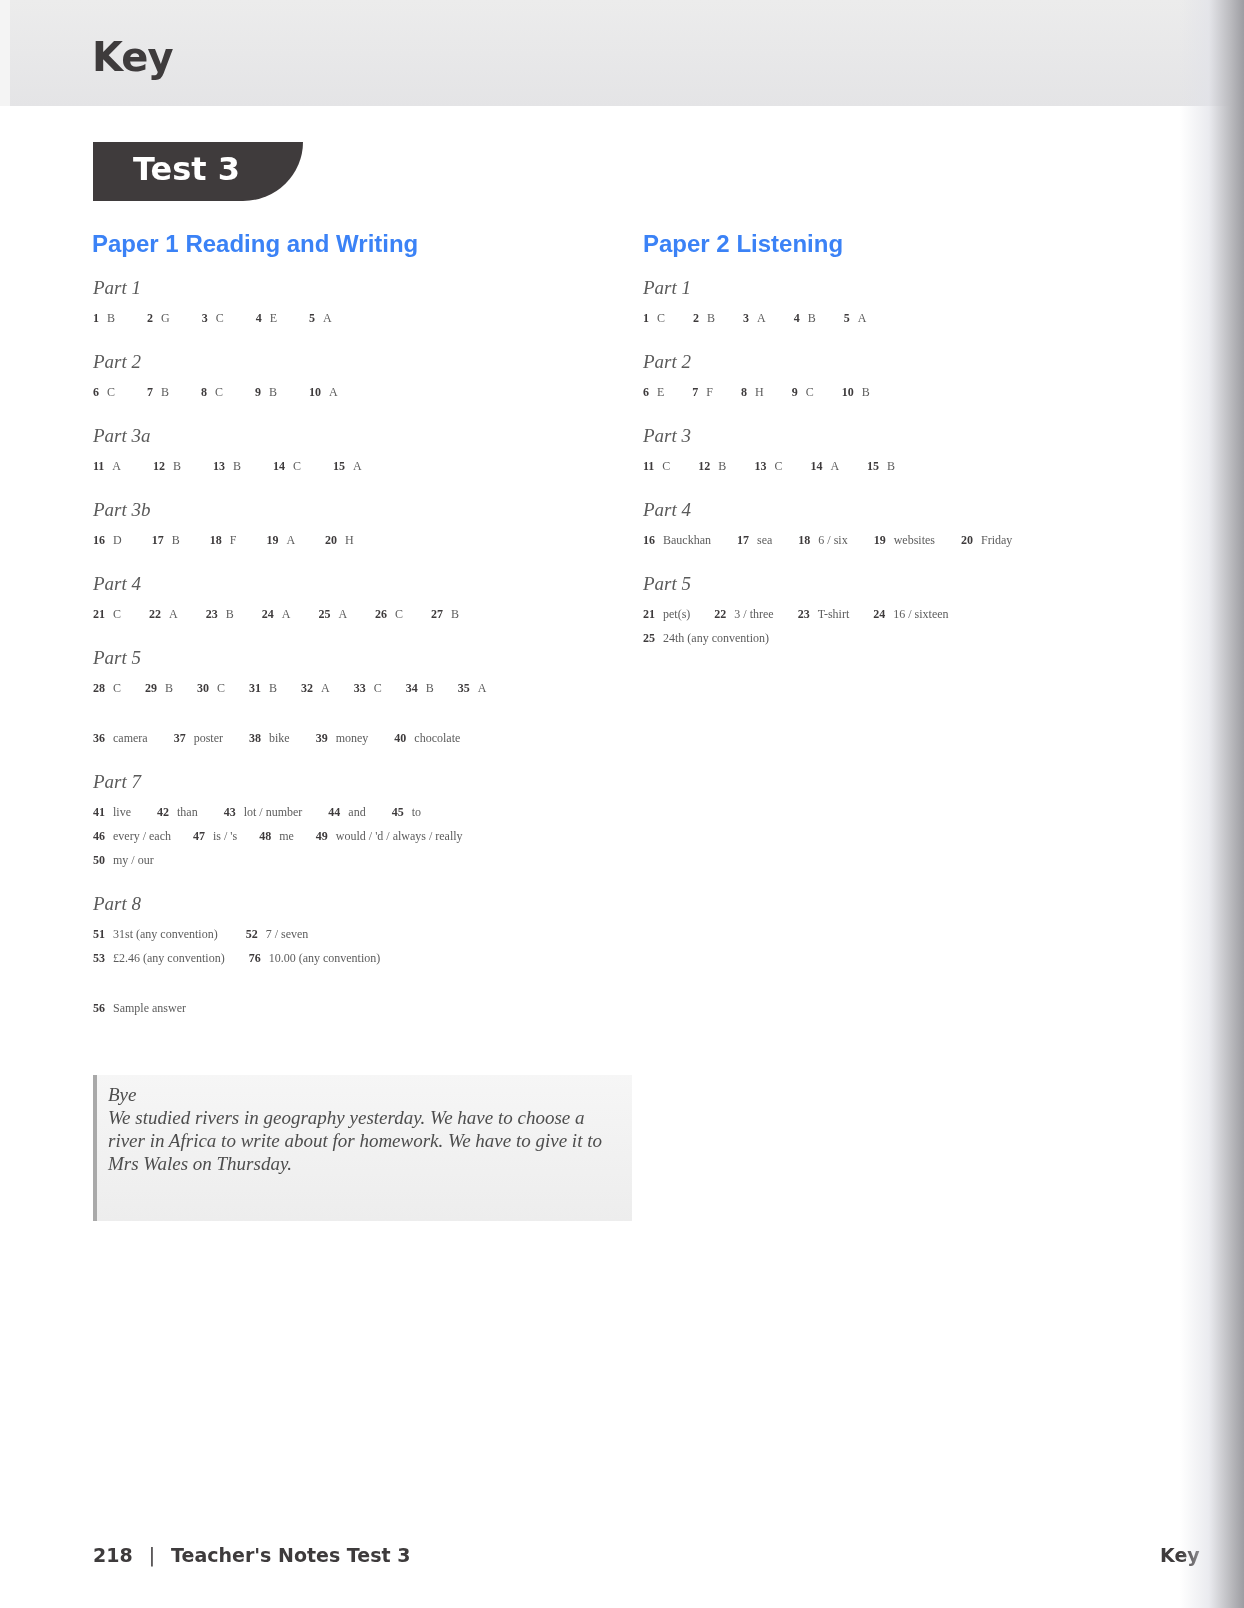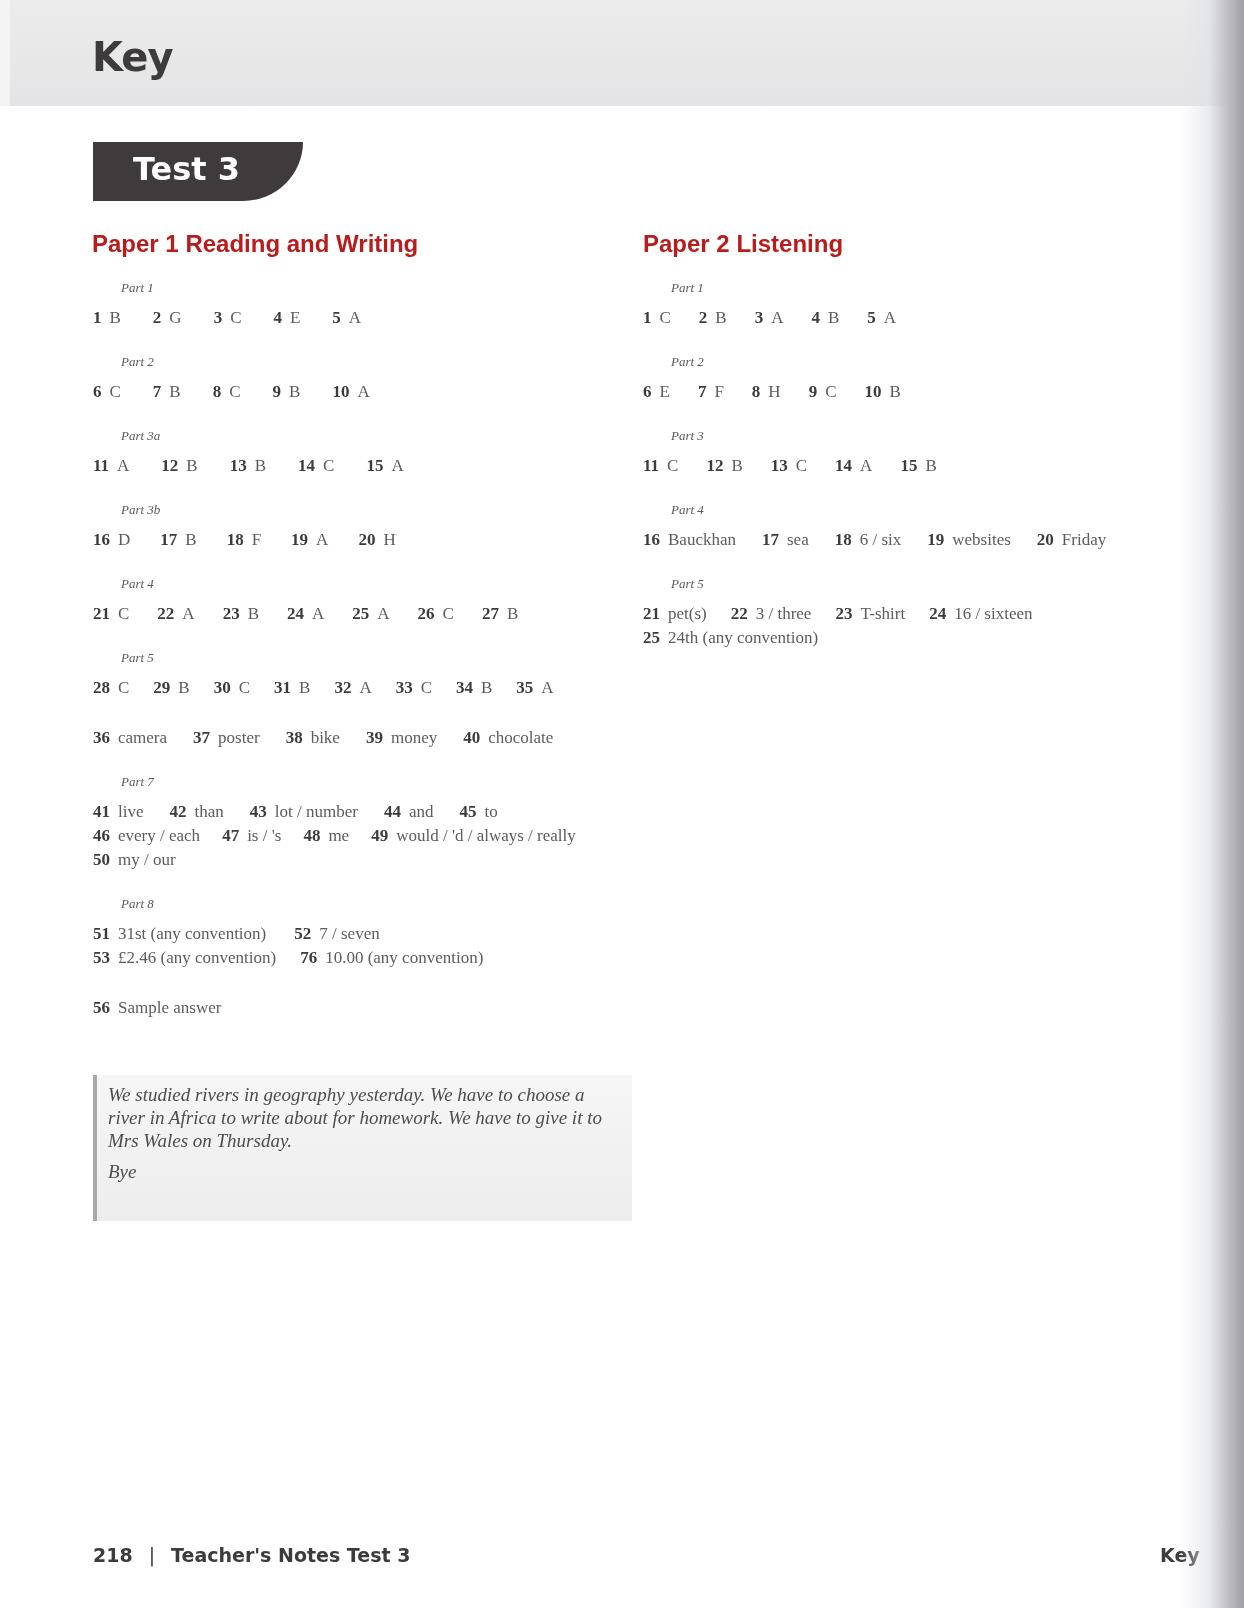--- a/index.html
+++ b/index.html
@@ -31,29 +31,29 @@
     background: #3f3b3c; border-bottom-right-radius: 60px 59px;
   }
   .test-tab span {
     position: absolute; left: 40px; top: 8px;
     font-family: "DejaVu Sans", sans-serif; font-weight: bold;
     font-size: 32px; color: #ffffff;
   }
   .paper-heading {
     position: absolute; top: 230px;
     font-family: "Liberation Sans", sans-serif; font-weight: bold;
-    font-size: 24px; color: #b91c1c; white-space: nowrap;
+    font-size: 24px; color: #3b82f6; white-space: nowrap;
   }
   .col { position: absolute; }
   .part-label {
-    font-style: italic; font-size: 13px; color: #5a5a5a;
-    height: 24px; line-height: 24px; margin-left: 28px;
+    font-style: italic; font-size: 19px; color: #5a5a5a;
+    height: 24px; line-height: 24px;
   }
   .answers-row {
-    font-size: 17px; height: 24px; line-height: 24px; white-space: nowrap;
+    font-size: 12px; height: 24px; line-height: 24px; white-space: nowrap;
     color: #555;
   }
   .section { margin-bottom: 20px; }
   .item { display: inline-block; }
   .num { font-weight: bold; color: #3e3b3c; margin-right: 8px; }
   .ans { color: #5c5c5c; }
   .sample-box {
     position: absolute; left: 93px; top: 1075px; width: 535px; height: 146px;
     background: linear-gradient(180deg, #f6f6f6 0%, #ededed 100%);
     border-left: 4px solid #a9a9a9;
@@ -164,22 +164,22 @@
     <div class="section">
       <div class="part-label">Part 5</div>
       <div style="height: 6px;"></div>
       <div class="answers-row"><span class="item" style="margin-right: 24px;"><span class="num">21</span><span class="ans">pet(s)</span></span><span class="item" style="margin-right: 24px;"><span class="num">22</span><span class="ans">3 / three</span></span><span class="item" style="margin-right: 24px;"><span class="num">23</span><span class="ans">T-shirt</span></span><span class="item"><span class="num">24</span><span class="ans">16 / sixteen</span></span></div>
       <div class="answers-row"><span class="item"><span class="num">25</span><span class="ans">24th (any convention)</span></span></div>
     </div>
   </div>
 
 <div class="sample-box">
   <div style="padding:8px 0 0 11px;">
+    <p>Bye</p>
     <p style="margin-bottom:8px; width:500px;">We studied rivers in geography yesterday. We have to choose a river in Africa to write about for homework. We have to give it to Mrs Wales on Thursday.</p>
-    <p>Bye</p>
   </div>
 </div>
 
 <div class="footer">
   <span>218</span><span class="sep">|</span><span>Teacher's Notes Test 3</span>
 </div>
 <div class="footer-right">Key</div>
 
 <div class="right-shadow"></div>
 

